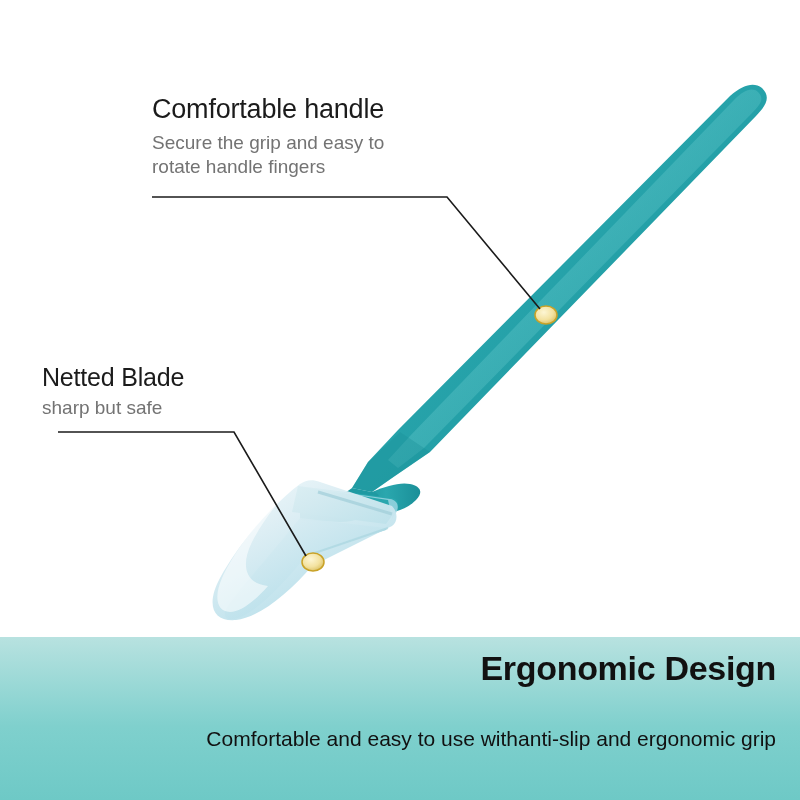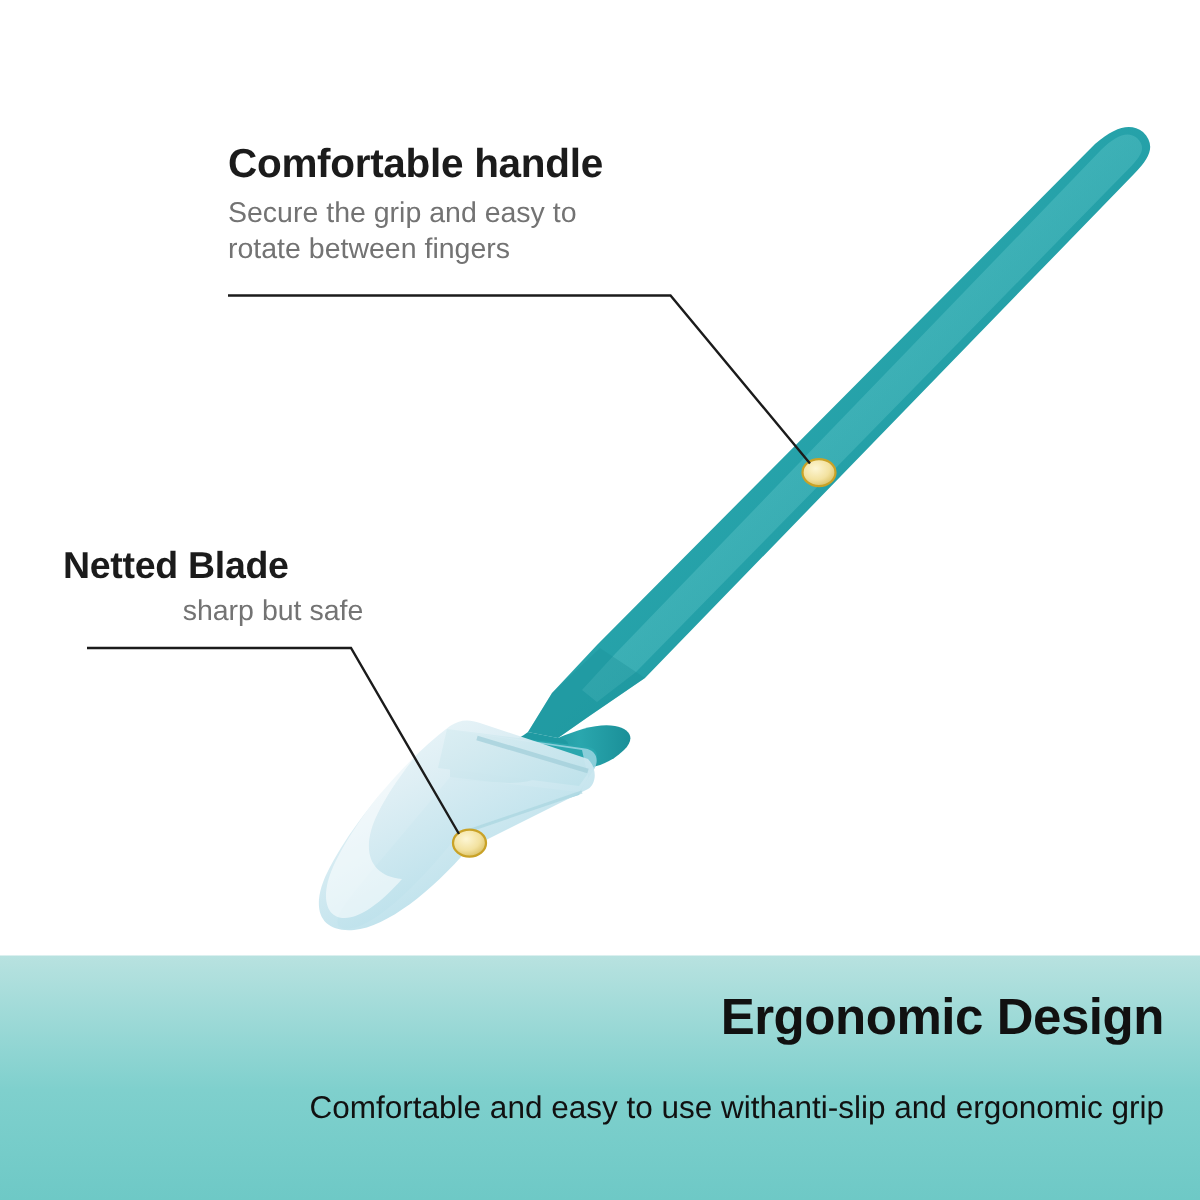--- a/index.html
+++ b/index.html
@@ -25,21 +25,21 @@
     top: 0;
     width: 800px;
     height: 800px;
   }
 
   
   .callout {
     position: absolute;
   }
   .callout-title {
-    font-weight: bold;
+    font-weight: normal;
     color: #1b1b1b;
     letter-spacing: -0.2px;
   }
   .callout-sub {
     color: #737373;
     line-height: 1.25;
   }
 
   #callout-handle {
     left: 152px;
@@ -60,36 +60,35 @@
     top: 363px;
     width: 280px;
   }
   #callout-blade .callout-title {
     font-size: 25px;
     margin: 0 0 4px 0;
   }
   #callout-blade .callout-sub {
     font-size: 19px;
     margin: 0;
-    text-align: center;
   }
 
   
   #bottom-banner {
     position: absolute;
     left: 0;
     bottom: 0;
     width: 800px;
     height: 163px;
     background: linear-gradient(180deg, #b8e2e0 0%, #7fd0cd 55%, #6ec9c6 100%);
   }
   #banner-title {
     position: absolute;
     right: 24px;
-    top: 22px;
+    top: 12px;
     font-size: 34px;
     font-weight: bold;
     color: #111111;
     letter-spacing: -0.3px;
     text-align: left;
     margin-left: 19px;
   }
   #banner-sub {
     position: absolute;
     right: 24px;
@@ -240,21 +239,21 @@
       <path d="M152 197 L 447 197 L 540 309" stroke="#1b1b1b" stroke-width="1.6" fill="none"></path>
     </g>
     <g>
       <path d="M58 432 L 234 432 L 306 556" stroke="#1b1b1b" stroke-width="1.6" fill="none"></path>
     </g>
   </svg>
 
   <div class="callout" id="callout-handle">
     <p class="callout-title">Comfortable handle</p>
     <p class="callout-sub">Secure the grip and easy to</p>
-    <p class="callout-sub">rotate between fingers</p>
+    <p class="callout-sub">rotate handle fingers</p>
   </div>
 
   <div class="callout" id="callout-blade">
     <p class="callout-title">Netted Blade</p>
     <p class="callout-sub">sharp but safe</p>
   </div>
 
   <div id="bottom-banner">
     <div id="banner-title">Ergonomic Design</div>
     <div id="banner-sub">Comfortable and easy to use withanti-slip and ergonomic grip</div>

